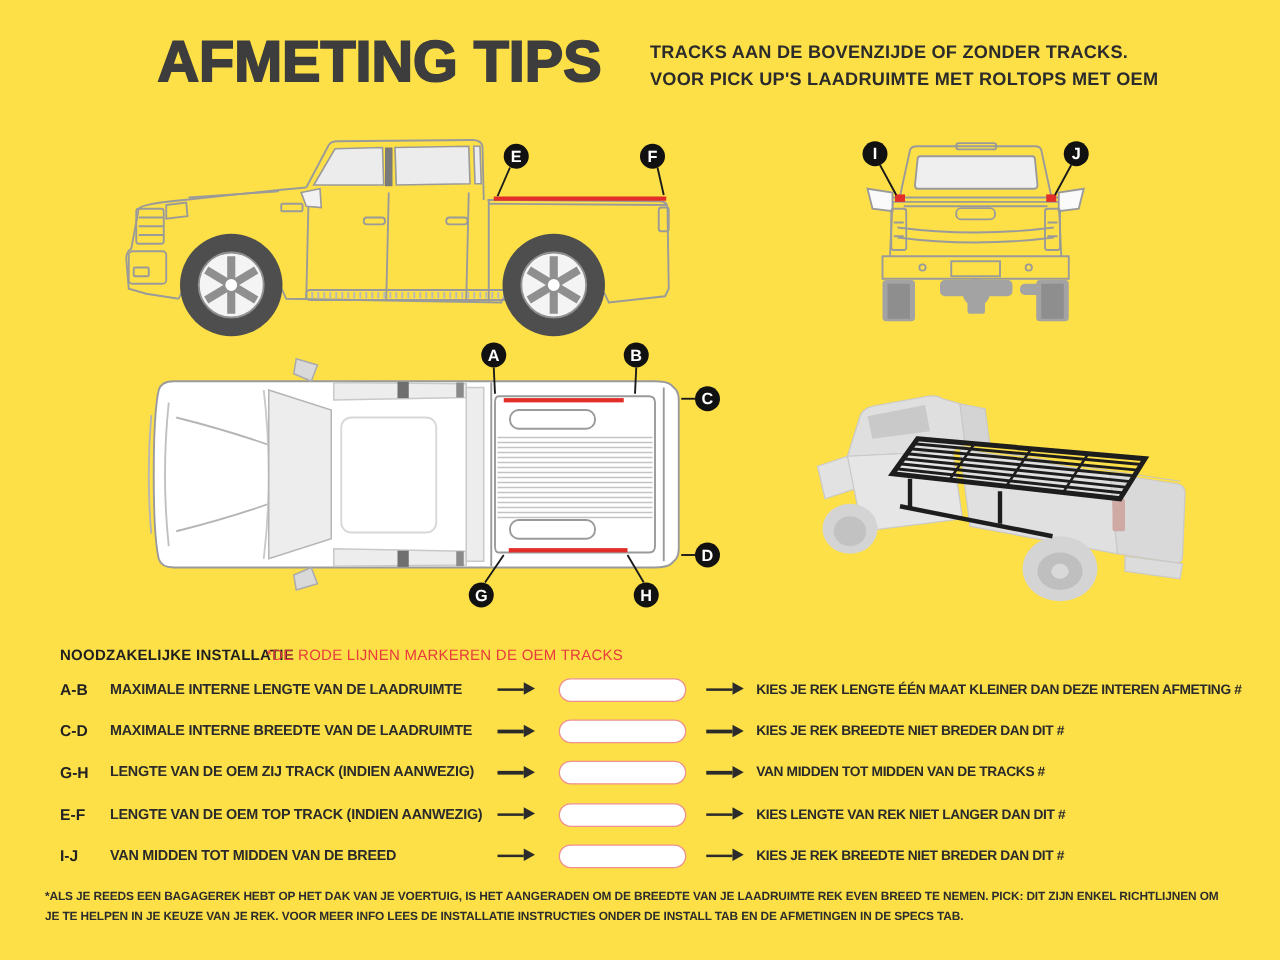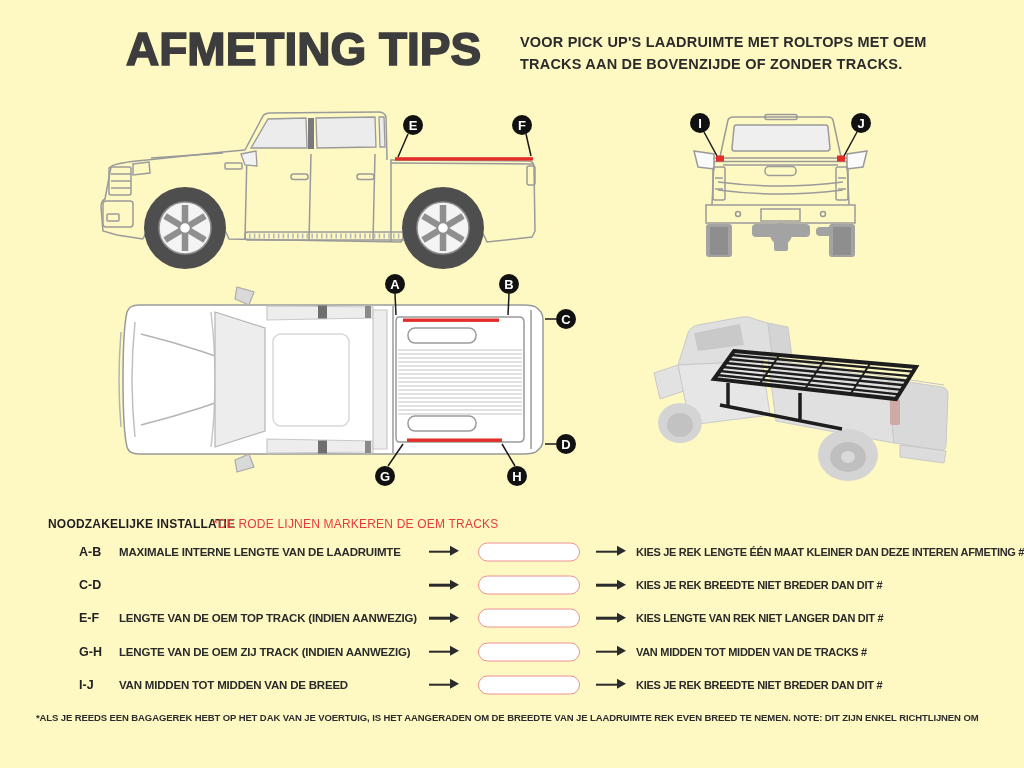--- a/index.html
+++ b/index.html
@@ -1,35 +1,35 @@
 <!DOCTYPE html>
 <html><head>
 <meta charset="utf-8">
 <style>
   html,body{margin:0;padding:0;background:#fff;}
-  .canvas{position:relative;width:1024px;height:768px;background:#fef9c3;overflow:hidden;
+  .canvas{position:relative;width:1024px;height:768px;background:#fde047;overflow:hidden;
           font-family:"Liberation Sans",sans-serif;color:#2e2e2e;}
   .abs{position:absolute;}
 
   
   .title{left:126px;top:22px;font-size:46px;font-weight:bold;color:#3d3d3d;
          letter-spacing:0px;-webkit-text-stroke:1.6px #3d3d3d;white-space:nowrap;}
   .subtitle{left:520px;top:31px;font-size:14.5px;font-weight:bold;color:#2b2b2b;
             line-height:22px;letter-spacing:.2px;white-space:nowrap;}
 
   
   svg{position:absolute;overflow:visible;}
   svg text.badge-letter{font-family:"Liberation Sans",sans-serif;font-weight:bold;font-size:13px;fill:#fff;text-anchor:middle;}
 
   
   .m-heading{left:48px;top:517px;font-size:12px;font-weight:bold;color:#1f1f1f;letter-spacing:.2px;white-space:nowrap;}
   .m-note{left:213px;top:517px;font-size:12px;font-weight:normal;color:#e73b3d;letter-spacing:.2px;white-space:nowrap;}
   #rows{left:48px;top:535px;width:960px;}
   .row{position:relative;height:33.3px;}
-  .row>span{position:absolute;top:50%;transform:translateY(-50%);white-space:nowrap;margin-left:31px;}
+  .row>span{position:absolute;top:50%;transform:translateY(-50%);white-space:nowrap;}
   .lbl{left:0;font-size:12.5px;font-weight:bold;color:#222;}
   .desc{left:40px;font-size:11.5px;font-weight:bold;color:#2a2a2a;letter-spacing:-.2px;}
   .arrow{height:2.6px;width:21px;background:#2b2b2b;}
   .arrow::after{content:'';position:absolute;left:21px;top:-4.4px;width:0;height:0;
      border-left:9px solid #2b2b2b;border-top:5.8px solid transparent;border-bottom:5.8px solid transparent;}
   .a1{left:350px;}
   .a2{left:517px;}
   .pill{left:399px;width:100px;height:17px;border:1.6px solid #ee9090;border-radius:11px;background:#fff;}
   .result{left:557px;font-size:11px;font-weight:bold;color:#2a2a2a;letter-spacing:-.3px;text-align:right;}
 
@@ -37,22 +37,22 @@
   .footnote{left:36px;top:710px;width:960px;font-size:9.5px;font-weight:bold;color:#2c2c2c;
             line-height:16px;letter-spacing:-.1px;white-space:nowrap;}
 </style>
 </head>
 <body>
 
 <div class="canvas">
 
   <div class="abs title">AFMETING TIPS</div>
   <div class="abs subtitle">
+    <div>TRACKS AAN DE BOVENZIJDE OF ZONDER TRACKS.</div>
     <div>VOOR PICK UP'S LAADRUIMTE MET ROLTOPS MET OEM</div>
-    <div>TRACKS AAN DE BOVENZIJDE OF ZONDER TRACKS.</div>
   </div>
 
   <svg style="left:95px;top:103px" width="460" height="170" viewBox="0 0 460 170">
     <g stroke="#9a9a9a" stroke-width="1.5" fill="none">
       <path d="M150,47 L168,13 Q170,10 175,10 L283,9 Q290,9 291,14 L292,57"></path>
       <path d="M150,47 L128,49 L52,57 Q18,60 16,64 L10,96 Q6,98 6,104 L8,128 L22,132 L48,136"></path>
       <path d="M48,136 A46,46 0 0 1 134,136 L306,139 A46,46 0 0 1 392,139 L437,134 L440,128 L439,64 Q439,58 433,58"></path>
       <path d="M295,57 L433,58"></path>
       <path d="M296,60 L438,61"></path>
       <path d="M296,57 L296,139"></path>
@@ -281,51 +281,53 @@
       <span class="lbl">A-B</span>
       <span class="desc">MAXIMALE INTERNE LENGTE VAN DE LAADRUIMTE</span>
       <span class="arrow a1"></span>
       <span class="pill"></span>
       <span class="arrow a2"></span>
       <span class="result">KIES JE REK LENGTE ÉÉN MAAT KLEINER DAN DEZE INTEREN AFMETING #</span>
     </div>
 
     <div class="row">
       <span class="lbl">C-D</span>
+      <span class="desc">MAXIMALE INTERNE BREEDTE VAN DE LAADRUIMTE</span>
       <span class="arrow a1"></span>
       <span class="pill"></span>
       <span class="arrow a2"></span>
       <span class="result">KIES JE REK BREEDTE NIET BREDER DAN DIT #</span>
+    </div>
+
+    <div class="row">
+      <span class="lbl">G-H</span>
+      <span class="desc">LENGTE VAN DE OEM ZIJ TRACK (INDIEN AANWEZIG)</span>
+      <span class="arrow a1"></span>
+      <span class="pill"></span>
+      <span class="arrow a2"></span>
+      <span class="result">VAN MIDDEN TOT MIDDEN VAN DE TRACKS #</span>
     </div>
 
     <div class="row">
       <span class="lbl">E-F</span>
       <span class="desc">LENGTE VAN DE OEM TOP TRACK (INDIEN AANWEZIG)</span>
       <span class="arrow a1"></span>
       <span class="pill"></span>
       <span class="arrow a2"></span>
       <span class="result">KIES LENGTE VAN REK NIET LANGER DAN DIT #</span>
     </div>
 
     <div class="row">
-      <span class="lbl">G-H</span>
-      <span class="desc">LENGTE VAN DE OEM ZIJ TRACK (INDIEN AANWEZIG)</span>
-      <span class="arrow a1"></span>
-      <span class="pill"></span>
-      <span class="arrow a2"></span>
-      <span class="result">VAN MIDDEN TOT MIDDEN VAN DE TRACKS #</span>
-    </div>
-
-    <div class="row">
       <span class="lbl">I-J</span>
       <span class="desc">VAN MIDDEN TOT MIDDEN VAN DE BREED</span>
       <span class="arrow a1"></span>
       <span class="pill"></span>
       <span class="arrow a2"></span>
       <span class="result">KIES JE REK BREEDTE NIET BREDER DAN DIT #</span>
     </div>
   </div>
 
   <div class="abs footnote">
-    <div>*ALS JE REEDS EEN BAGAGEREK HEBT OP HET DAK VAN JE VOERTUIG, IS HET AANGERADEN OM DE BREEDTE VAN JE LAADRUIMTE REK EVEN BREED TE NEMEN. NOTE: DIT ZIJN ENKEL RICHTLIJNEN OM</div>
+    <div>*ALS JE REEDS EEN BAGAGEREK HEBT OP HET DAK VAN JE VOERTUIG, IS HET AANGERADEN OM DE BREEDTE VAN JE LAADRUIMTE REK EVEN BREED TE NEMEN. PICK: DIT ZIJN ENKEL RICHTLIJNEN OM</div>
+    <div>JE TE HELPEN IN JE KEUZE VAN JE REK. VOOR MEER INFO LEES DE INSTALLATIE INSTRUCTIES ONDER DE INSTALL TAB EN DE AFMETINGEN IN DE SPECS TAB.</div>
   </div>
 
 </div>
 
 </body></html>

